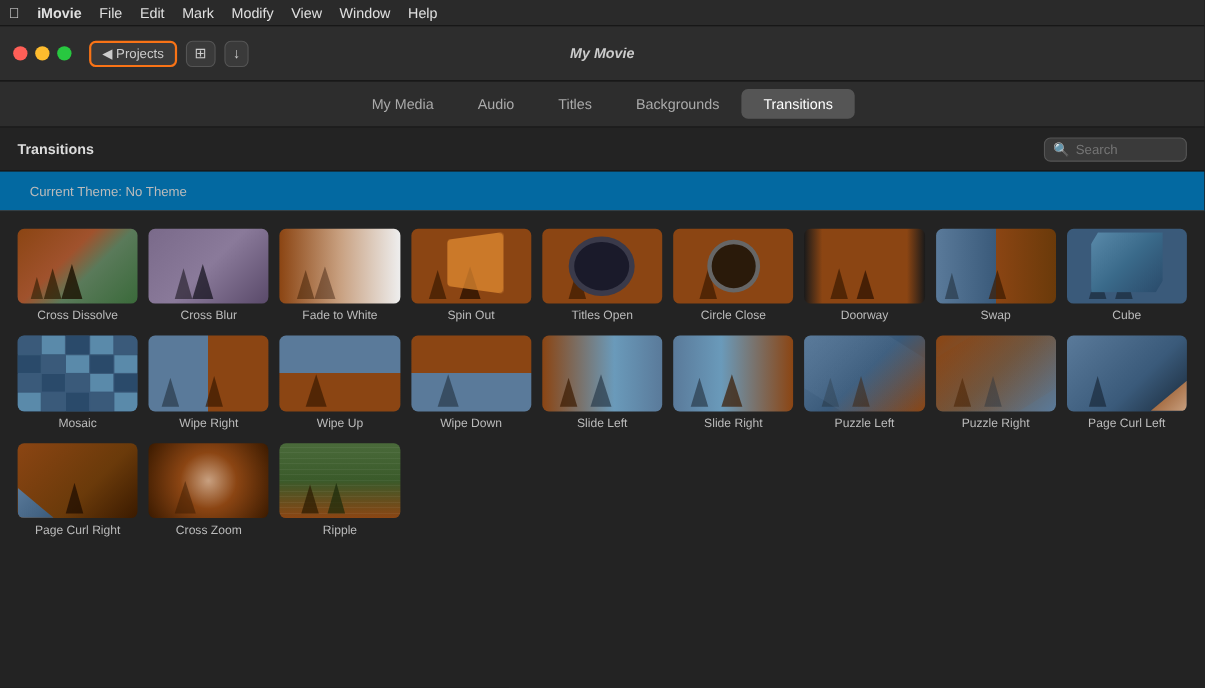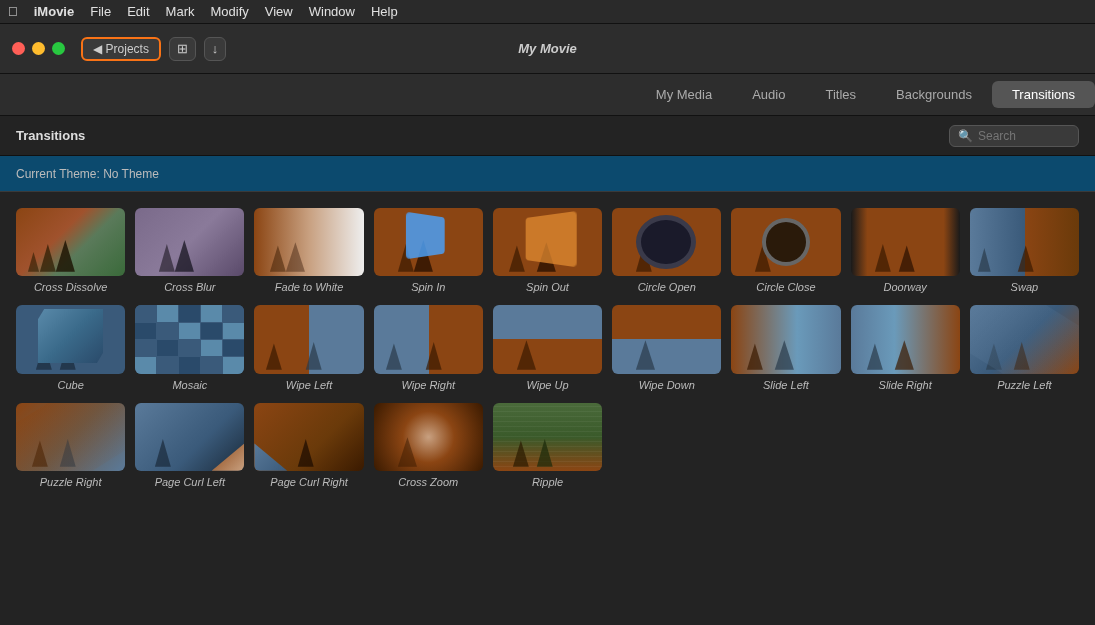--- a/index.html
+++ b/index.html
@@ -88,21 +88,21 @@
       padding: 3px 7px;
       cursor: pointer;
     }
 
     
     .tabbar {
       height: 42px;
       background: #2d2d2d;
       display: flex;
       align-items: center;
-      justify-content: flex-end;
+      justify-content: center;
       gap: 0;
       border-bottom: 1px solid #111;
     }
     .tab {
       padding: 6px 20px;
       font-size: 13px;
       color: #aaa;
       cursor: pointer;
       border-radius: 6px;
     }
@@ -143,24 +143,24 @@
       outline: none;
       color: #ccc;
       font-size: 12px;
       width: 90px;
     }
     .search-icon { color: #888; font-size: 12px; }
 
     
     .theme-bar {
       height: 36px;
-      background: #0c4a6e;
-      display: flex;
-      align-items: center;
-      padding: 0 16px;
+      background: #0369a1;
+      display: flex;
+      align-items: center;
+      padding: 0 27px;
       font-size: 12px;
       color: #bbb;
       border-bottom: 1px solid #3a3a3a;
     }
 
     
     .grid-container {
       background: #232323;
       padding: 16px;
       overflow-y: auto;
@@ -307,21 +307,20 @@
         rgba(255,255,255,0.05) 4px,
         rgba(255,255,255,0.05) 5px
       );
     }
 
     .item-label {
       font-size: 11px;
       color: #bbb;
       margin-top: 5px;
       text-align: center;
-      font-style: italic;
     }
 
     
     .trees-overlay {
       position: absolute;
       bottom: 0;
       left: 0;
       right: 0;
       height: 70%;
     }
@@ -403,50 +402,40 @@
     <div class="grid-item">
       <div class="thumb thumb-fade-white">
         <svg class="trees-overlay" viewBox="0 0 100 60" preserveAspectRatio="none">
           <polygon points="20,55 30,22 40,55" fill="#3a1a00" opacity="0.5"></polygon>
           <polygon points="40,55 52,18 64,55" fill="#2a1000" opacity="0.4"></polygon>
         </svg>
       </div>
       <span class="item-label">Fade to White</span>
     </div>
 
-    <div class="grid-item">
-      <div class="thumb thumb-spin-in">
-        <svg class="trees-overlay" viewBox="0 0 100 60" preserveAspectRatio="none">
-          <polygon points="30,55 40,20 50,55" fill="#3a1a00" opacity="0.7"></polygon>
-          <polygon points="50,55 62,15 74,55" fill="#2a1000" opacity="0.8"></polygon>
-        </svg>
-        <div class="spin-box" style="position:absolute;top:10%;left:30%;width:40%;height:60%;background:#4a9ef5;border-radius:4px;transform:perspective(80px) rotateY(30deg);opacity:0.85;"></div>
-      </div>
-      <span class="item-label">Spin In</span>
-    </div>
 
     <div class="grid-item">
       <div class="thumb thumb-spin-out">
         <svg class="trees-overlay" viewBox="0 0 100 60" preserveAspectRatio="none">
           <polygon points="20,55 30,22 40,55" fill="#3a1a00" opacity="0.7"></polygon>
           <polygon points="55,55 67,18 79,55" fill="#2a1000" opacity="0.8"></polygon>
         </svg>
         <div style="position:absolute;top:10%;left:25%;width:50%;height:70%;background:#e08a30;border-radius:4px;transform:perspective(80px) rotateY(-25deg);opacity:0.75;"></div>
       </div>
       <span class="item-label">Spin Out</span>
     </div>
 
     <div class="grid-item">
       <div class="thumb thumb-circle-open">
         <svg class="trees-overlay" viewBox="0 0 100 60" preserveAspectRatio="none">
           <polygon points="30,55 40,20 50,55" fill="#3a1a00" opacity="0.7"></polygon>
         </svg>
         <div class="circle-open-shape" style="position:absolute;top:10%;left:22%;width:55%;height:80%;border-radius:50%;border:5px solid #3a3a4a;background:#1a1a2a;"></div>
       </div>
-      <span class="item-label">Circle Open</span>
+      <span class="item-label">Titles Open</span>
     </div>
 
     <div class="grid-item">
       <div class="thumb thumb-circle-close">
         <svg class="trees-overlay" viewBox="0 0 100 60" preserveAspectRatio="none">
           <polygon points="30,55 40,20 50,55" fill="#3a1a00" opacity="0.7"></polygon>
         </svg>
         <div style="position:absolute;top:15%;left:28%;width:44%;height:70%;border-radius:50%;background:#2a1a0a;border:4px solid #666;"></div>
       </div>
       <span class="item-label">Circle Close</span>
@@ -502,29 +491,20 @@
           <div class="mosaic-cell"></div>
         <div class="mosaic-cell"></div>
           <div class="mosaic-cell"></div>
           <div class="mosaic-cell"></div>
           <div class="mosaic-cell"></div>
           <div class="mosaic-cell"></div>
       </div>
       <span class="item-label">Mosaic</span>
     </div>
 
-    <div class="grid-item">
-      <div class="thumb thumb-wipe-left">
-        <svg class="trees-overlay" viewBox="0 0 100 60" preserveAspectRatio="none">
-          <polygon points="15,55 25,22 35,55" fill="#3a1a00" opacity="0.7"></polygon>
-          <polygon points="65,55 75,20 85,55" fill="#2a3a4a" opacity="0.7"></polygon>
-        </svg>
-      </div>
-      <span class="item-label">Wipe Left</span>
-    </div>
 
     <div class="grid-item">
       <div class="thumb thumb-wipe-right">
         <svg class="trees-overlay" viewBox="0 0 100 60" preserveAspectRatio="none">
           <polygon points="15,55 25,22 35,55" fill="#2a3a4a" opacity="0.7"></polygon>
           <polygon points="65,55 75,20 85,55" fill="#3a1a00" opacity="0.7"></polygon>
         </svg>
       </div>
       <span class="item-label">Wipe Right</span>
     </div>

